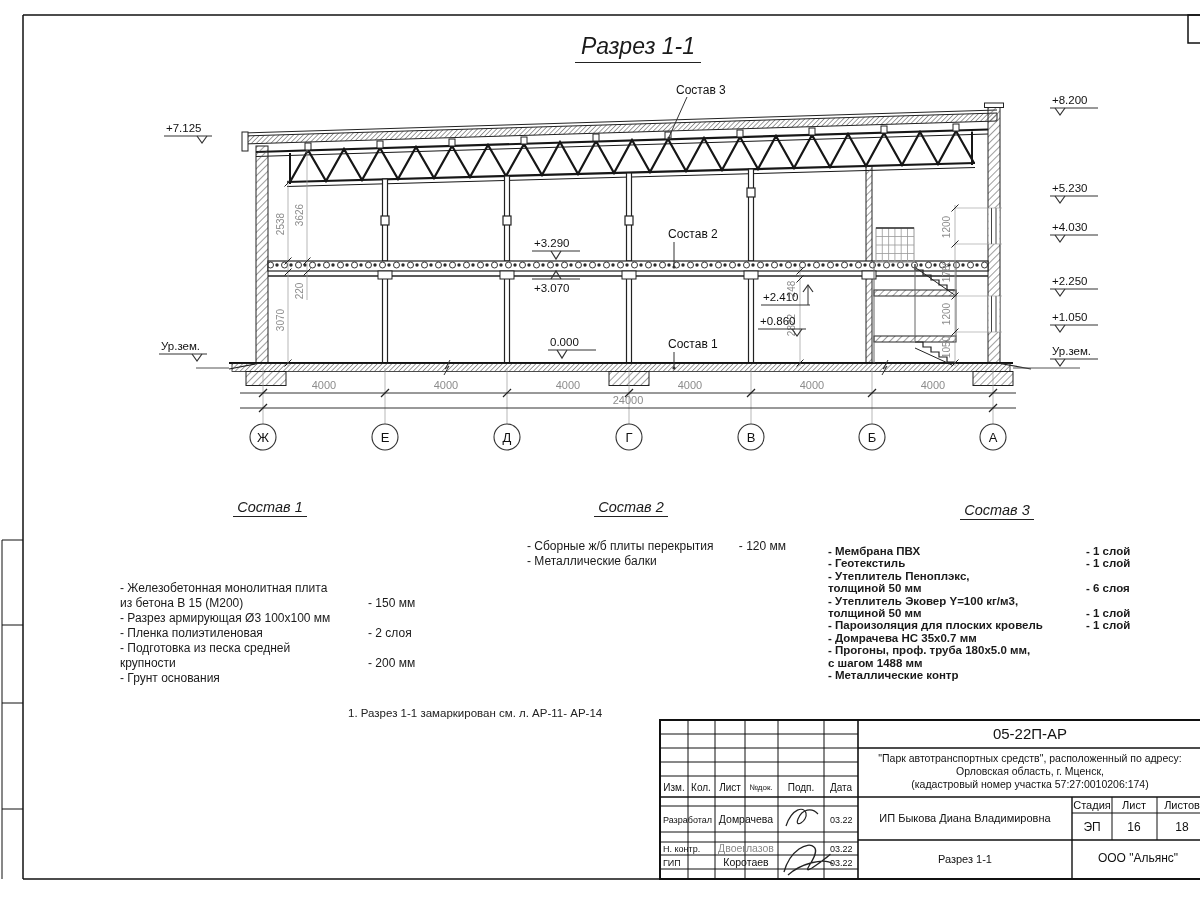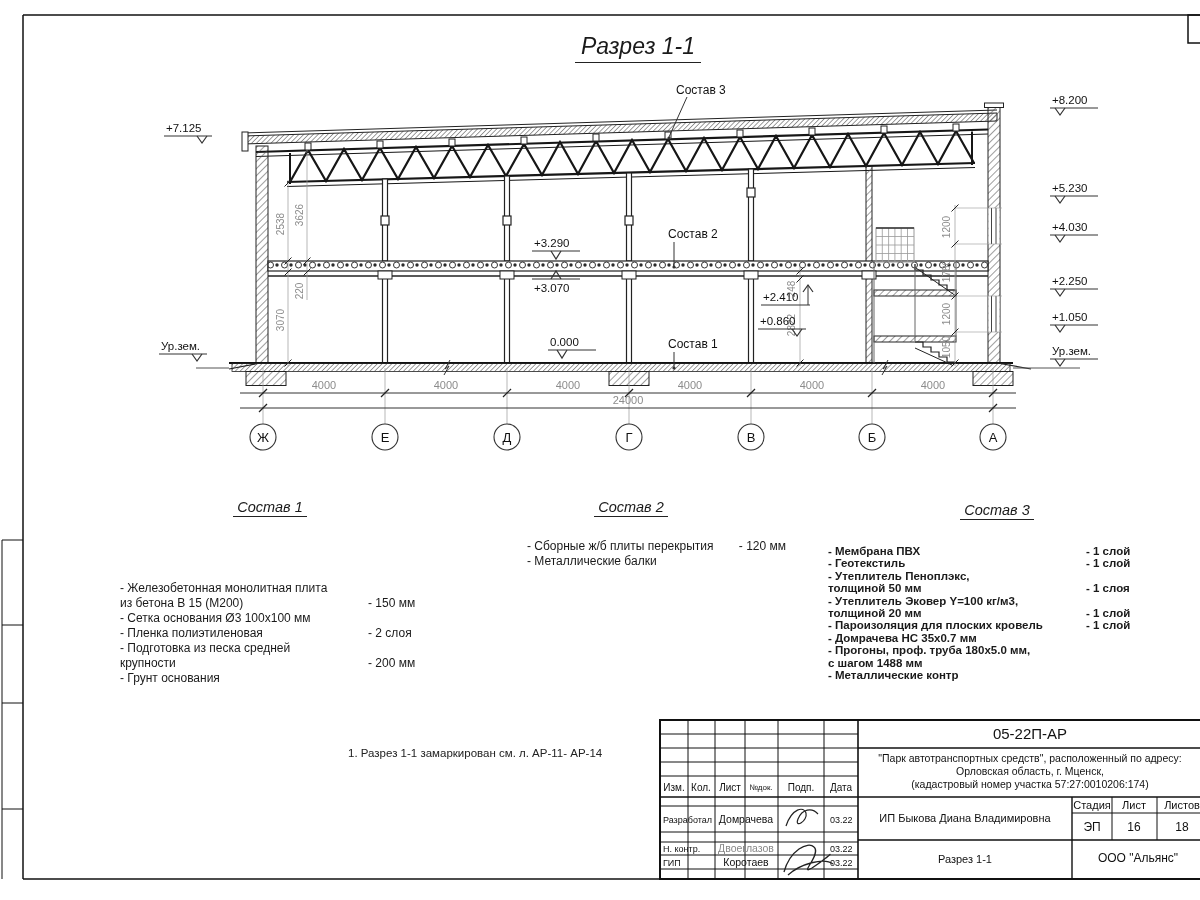--- a/index.html
+++ b/index.html
@@ -25,21 +25,21 @@
   .comp-title-wrap{position:absolute;text-align:center;}
   .comp-title{display:inline-block;font-style:italic;font-size:14.5px;border-bottom:1px solid #222;padding:0 4px 1px;}
   .comp{position:absolute;font-size:12px;line-height:15px;}
   .comp .row{display:flex;align-items:flex-end;}
   .comp .t{white-space:pre-line;}
   .comp .v{white-space:nowrap;}
   .comp1 .t{width:248px;}
   .comp2 .t{width:236px;margin-left:41px;}
   .comp3{font-size:11.5px;line-height:12.4px;}
   .comp3 .t{width:258px;}
-  .note{position:absolute;left:348px;top:707px;font-size:11.5px;color:#222;margin-top:40px;}
+  .note{position:absolute;left:348px;top:707px;font-size:11.5px;color:#222;}
 </style>
 </head>
 <body>
 
 <div class="page">
 
 <svg width="1200" height="900" viewBox="0 0 1200 900">
   <defs>
     <pattern id="h1" patternUnits="userSpaceOnUse" width="5" height="5" patternTransform="rotate(45)">
       <line x1="0" y1="0" x2="0" y2="5" stroke="#4d4d4d" stroke-width="1.1"></line>
@@ -415,21 +415,21 @@
 <div class="comp-title-wrap" style="left:120px;top:498px;width:300px;">
   <span class="comp-title">Состав 1</span>
 </div>
 <div class="comp comp1" style="left:120px;top:541px;width:310px;margin-top:40px;">
   <div class="row">
         <span class="t">- Железобетонная  монолитная плита
 из бетона В 15 (М200)</span>
         <span class="v">- 150 мм</span>
       </div>
   <div class="row">
-        <span class="t">- Сетка основания Ø3 100х100 мм</span>
+        <span class="t">- Разрез армирующая Ø3 100х100 мм</span>
         <span class="v"></span>
       </div>
   <div class="row">
         <span class="t">- Пленка полиэтиленовая</span>
         <span class="v">- 2 слоя</span>
       </div>
   <div class="row">
         <span class="t">- Подготовка из песка средней
 крупности</span>
         <span class="v">- 200 мм</span>
@@ -462,25 +462,25 @@
         <span class="t">- Мембрана ПВХ</span>
         <span class="v">- 1 слой</span>
       </div>
   <div class="row">
         <span class="t">- Геотекстиль</span>
         <span class="v">- 1 слой</span>
       </div>
   <div class="row">
         <span class="t">- Утеплитель Пеноплэкс,
 толщиной 50 мм</span>
-        <span class="v">- 1 слоя</span>
+        <span class="v">- 6 слоя</span>
       </div>
   <div class="row">
         <span class="t">- Утеплитель Эковер Y=100 кг/м3,
-толщиной 20 мм</span>
+толщиной 50 мм</span>
         <span class="v">- 1 слой</span>
       </div>
   <div class="row">
         <span class="t">- Пароизоляция для плоских кровель</span>
         <span class="v">- 1 слой</span>
       </div>
   <div class="row">
         <span class="t">- Домрачева НС 35х0.7 мм</span>
         <span class="v"></span>
       </div>

